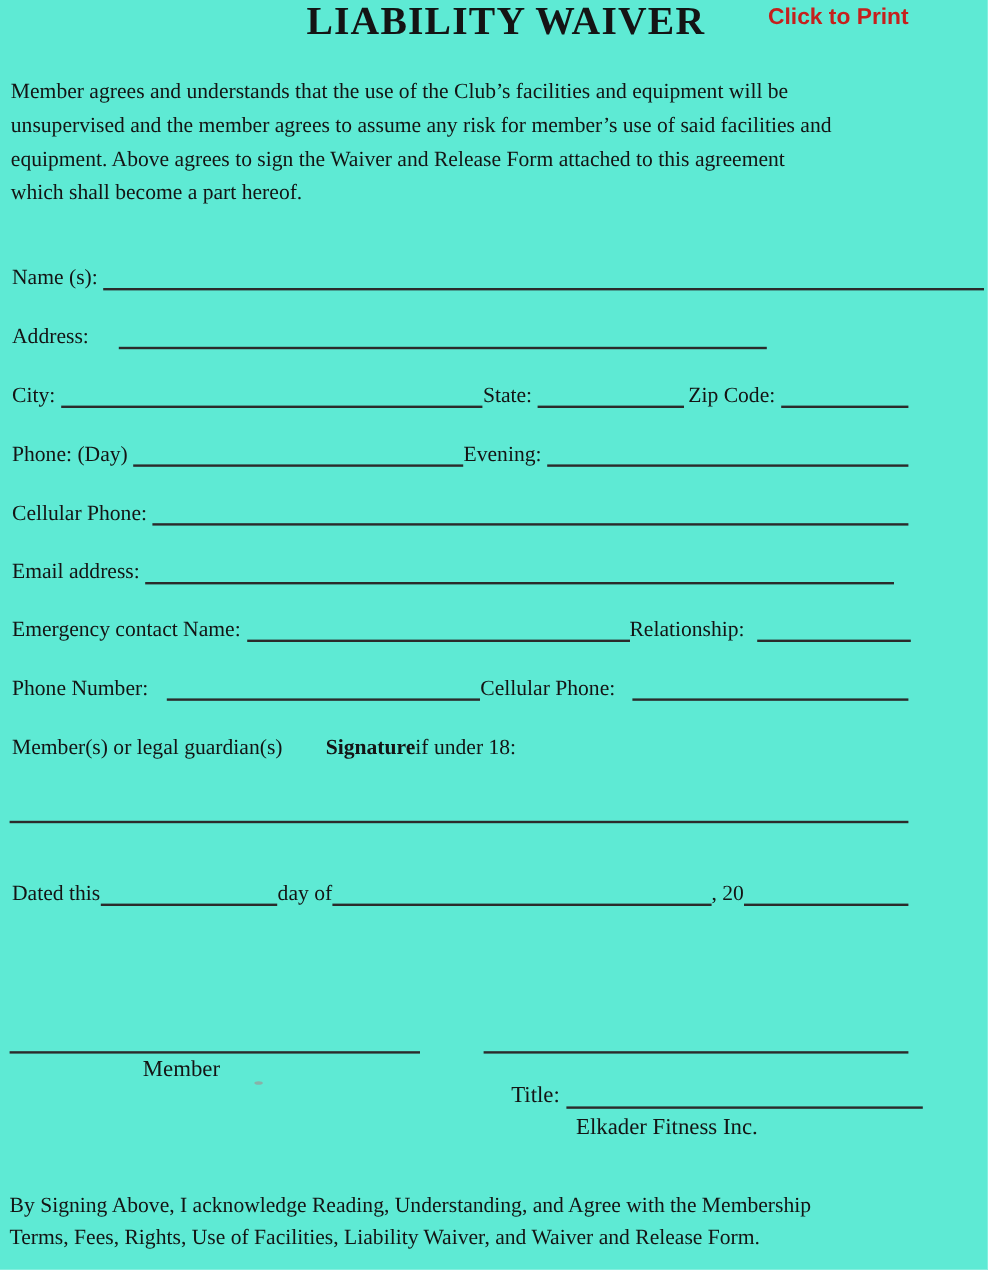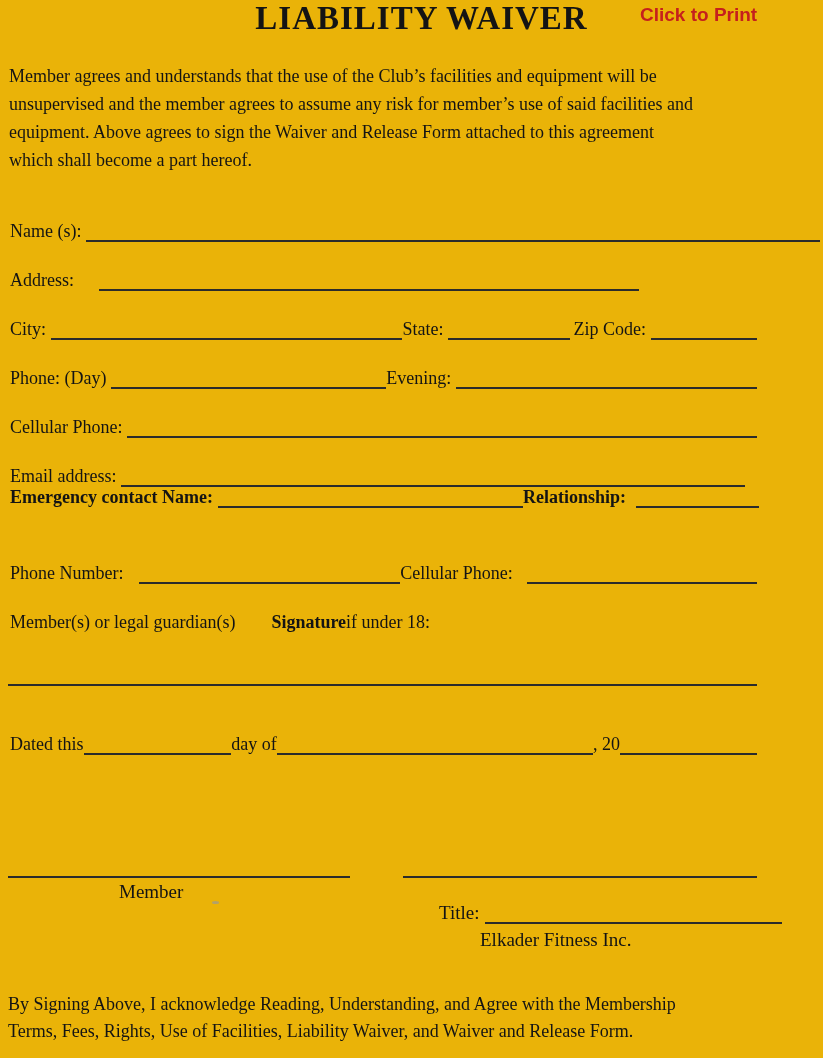--- a/index.html
+++ b/index.html
@@ -1,21 +1,21 @@
 <!DOCTYPE html>
 <html><head>
 <meta charset="utf-8">
 <style>
   html, body { margin: 0; padding: 0; }
   body { background: #ffffff; }
   .page {
     position: relative;
     width: 823px;
     height: 1058px;
-    background: #eab308;
+    background: #5eead4;
     font-family: "Liberation Serif", serif;
     color: #141414;
     overflow: hidden;
   }
   .title {
     position: absolute;
     left: 0; right: 0;
     top: 0;
     text-align: center;
     margin: 0;
@@ -137,21 +137,21 @@
   <div class="row" style="top:416px; right:66px;">
     <span class="lbl">Cellular Phone:</span>
     <span class="ul grow"></span>
   </div>
 
   <div class="row" style="top:465px; right:78px;">
     <span class="lbl">Email address:</span>
     <span class="ul grow"></span>
   </div>
 
-  <div class="row" style="top:486px; right:64px;font-weight:bold;">
+  <div class="row" style="top:513px; right:64px;">
     <span class="lbl">Emergency contact Name:</span>
     <span class="ul grow" style="flex-grow:278;"></span>
     <span class="lbl">Relationship:</span>
     <span class="ul grow" style="flex-grow:112; margin-left:10px;"></span>
   </div>
 
   <div class="row" style="top:562px; right:66px;">
     <span class="lbl">Phone Number:</span>
     <span class="ul grow" style="flex-grow:240; margin-left:16px;"></span>
     <span class="lbl">Cellular Phone:</span>
@@ -176,21 +176,21 @@
   </div>
 
   <div class="sig-line" style="left:8px; top:876px; width:342px;"></div>
 
   <div class="sig-line" style="left:403px; top:876px; width:354px;"></div>
 
   <div class="small-text" style="left:119px; top:881px;">Member</div>
 
   <div class="artifact"></div>
 
-  <div class="row" style="top:902px; left:439px; right:30px;text-align:center;">
+  <div class="row" style="top:902px; left:426px; right:30px;text-align:center;">
     <span class="lbl" style="font-size:19px;">Title:</span>
     <span class="ul" style="width:297px;"></span>
   </div>
 
   <div class="small-text" style="left:480px; top:929px;">Elkader Fitness Inc.</div>
 
   <div class="footer">
     <div>By Signing Above, I acknowledge Reading, Understanding, and Agree with the Membership</div>
     <div>Terms, Fees, Rights, Use of Facilities, Liability Waiver, and Waiver and Release Form.</div>
   </div>

